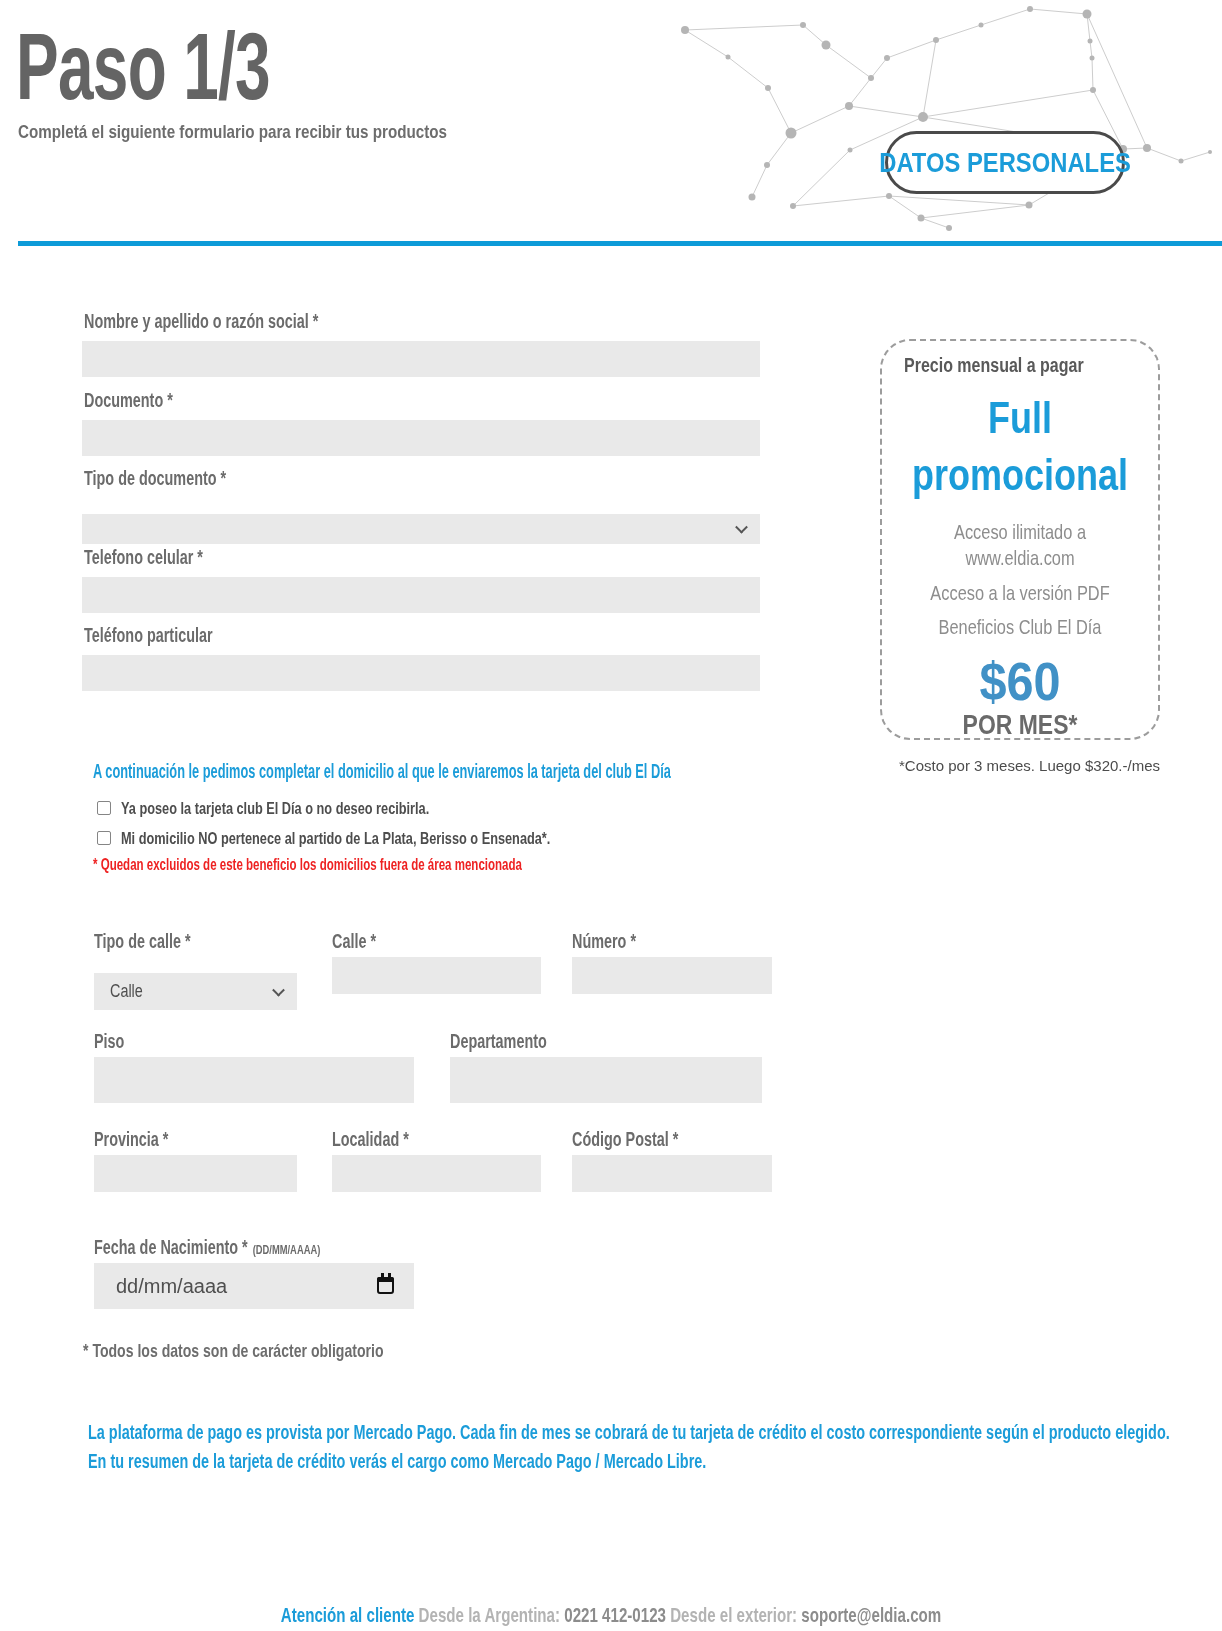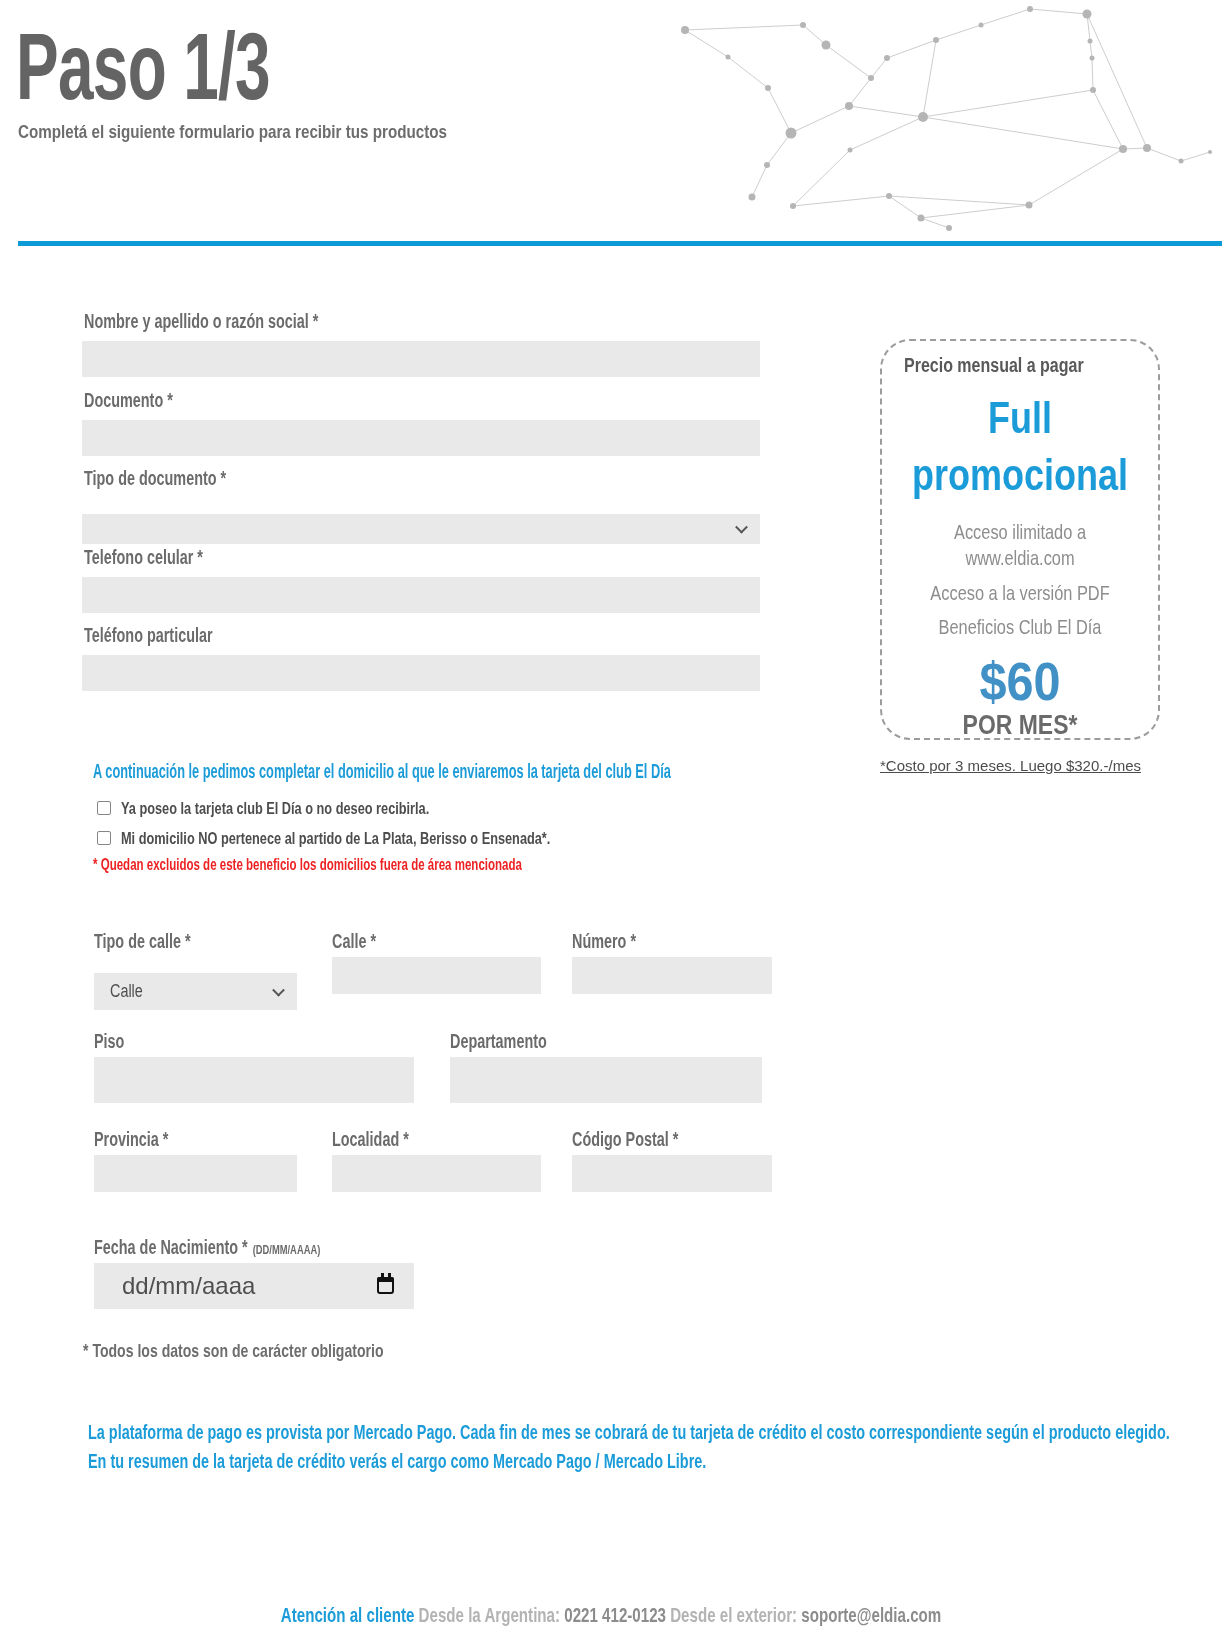--- a/index.html
+++ b/index.html
@@ -53,21 +53,21 @@
   
   .panel{position:absolute;left:880px;top:339px;width:280px;height:401px;border:2px dashed #9c9c9c;border-radius:30px;background:#fff;}
   .panel-title{position:absolute;left:22px;top:13px;font-size:20px;font-weight:700;color:#595959;white-space:nowrap;}
   .panel-body{position:absolute;left:0;top:48px;width:100%;text-align:center;}
   .plan{font-size:45px;line-height:1.27;font-weight:700;color:var(--accent-blue);}
   .benefit{font-size:21px;line-height:1.22;color:#8d8d8d;}
   .b-gap{margin-top:9px;}
   .b-first{margin-top:16px;}
   .price{font-size:54px;line-height:1;font-weight:700;color:var(--price-blue);margin-top:14px;}
   .period{font-size:27px;font-weight:700;color:#6a6a6a;margin-top:2px;}
-  .footnote{position:absolute;left:880px;top:757px;width:280px;text-align:left;font-size:15px;color:#4c4c4c;text-decoration:underline;}
+  .footnote{position:absolute;left:880px;top:757px;width:280px;text-align:right;font-size:15px;color:#4c4c4c;}
 
   
   .club-heading{position:absolute;left:93px;top:760px;font-size:20px;font-weight:700;color:var(--accent-blue);}
   .cbx{position:absolute;width:14px;height:14px;border:1px solid #858585;border-radius:2px;background:#fff;cursor:pointer;}
   .cb1{left:97px;top:801px;} .cb2{left:97px;top:831px;}
   .cbl{position:absolute;font-size:17px;font-weight:700;color:#4d4d4d;white-space:nowrap;}
   .cbl1{left:121px;top:799px;} .cbl2{left:121px;top:829px;}
   .warning{position:absolute;left:93px;top:856px;font-size:16px;font-weight:700;color:var(--red);white-space:nowrap;}
 
   
@@ -78,21 +78,21 @@
   .l-apt{left:450px;top:1030px;}      .i-apt{left:450px;top:1057px;width:312px;height:46px;}
   .l-prov{left:94px;top:1128px;}      .i-prov{left:94px;top:1155px;width:203px;height:37px;}
   .l-city{left:332px;top:1128px;}     .i-city{left:332px;top:1155px;width:209px;height:37px;}
   .l-zip{left:572px;top:1128px;}      .i-zip{left:572px;top:1155px;width:200px;height:37px;}
 
   
   .l-birth{position:absolute;left:94px;top:1236px;display:flex;align-items:baseline;gap:7px;white-space:nowrap;}
   .l-birth .main{font-size:20px;font-weight:700;color:var(--label-gray);}
   .l-birth .hint{font-size:13px;font-weight:700;color:var(--label-gray);}
   .birth-wrap{position:absolute;left:94px;top:1263px;width:320px;height:46px;}
-  .birth-wrap input{width:100%;height:100%;background:var(--input-bg);border:none;outline:none;font-family:inherit;font-size:24px;color:#701a75;padding-left:28px;}
+  .birth-wrap input{width:100%;height:100%;background:var(--input-bg);border:none;outline:none;font-family:inherit;font-size:20px;color:#701a75;padding-left:22px;}
   .birth-wrap input::placeholder{color:#4f4f4f;opacity:1;}
   .cal{position:absolute;right:20px;top:14px;width:17px;height:17px;border:2px solid #111;border-radius:3px;pointer-events:none;}
   .cal::before{content:"";position:absolute;top:-2px;left:-2px;right:-2px;height:5px;background:#111;border-radius:2px 2px 0 0;}
   .cal::after{content:"";position:absolute;top:-6px;left:2px;width:3px;height:5px;background:#111;box-shadow:7px 0 0 #111;}
 
   .required-note{position:absolute;left:83px;top:1340px;font-size:19px;font-weight:700;color:#6d6d6d;white-space:nowrap;}
   .payment-note{position:absolute;left:88px;top:1418px;width:1480px;font-size:19.5px;font-weight:700;color:var(--accent-blue);line-height:1.5;}
 
   
   .next-btn{position:absolute;left:445px;top:1503px;width:242px;height:47px;border:none;border-radius:24px;cursor:pointer;background:linear-gradient(#6ec2ec,#2196d2 55%,#1b8fcd);box-shadow:0 1px 2px rgba(0,0,0,.25), inset 0 1px 0 rgba(255,255,255,.5);display:flex;align-items:center;padding-left:28px;}
@@ -144,20 +144,23 @@
         <circle cx="507" cy="148" r="4"></circle>
         <circle cx="541" cy="161" r="2.5"></circle>
       <circle cx="210" cy="150" r="2.5"></circle>
         <circle cx="570" cy="152" r="2"></circle>
     </g>
   </svg>
 
   <h1 class="title cx68 nowrap">Paso 1/3</h1>
   <div class="subtitle cx80 nowrap">Completá el siguiente formulario para recibir tus productos</div>
 
+  <div class="badge">
+    <span class="cx85c">DATOS PERSONALES</span>
+  </div>
 
   <div class="divider"></div>
 
   <label class="flabel l-name cx72">Nombre y apellido o razón social *</label>
   <input class="tinput i-name" type="text" style="">
 
   <label class="flabel l-doc cx72">Documento *</label>
   <input class="tinput i-doc" type="text" style="">
 
   <label class="flabel l-doctype cx72">Tipo de documento *</label>

